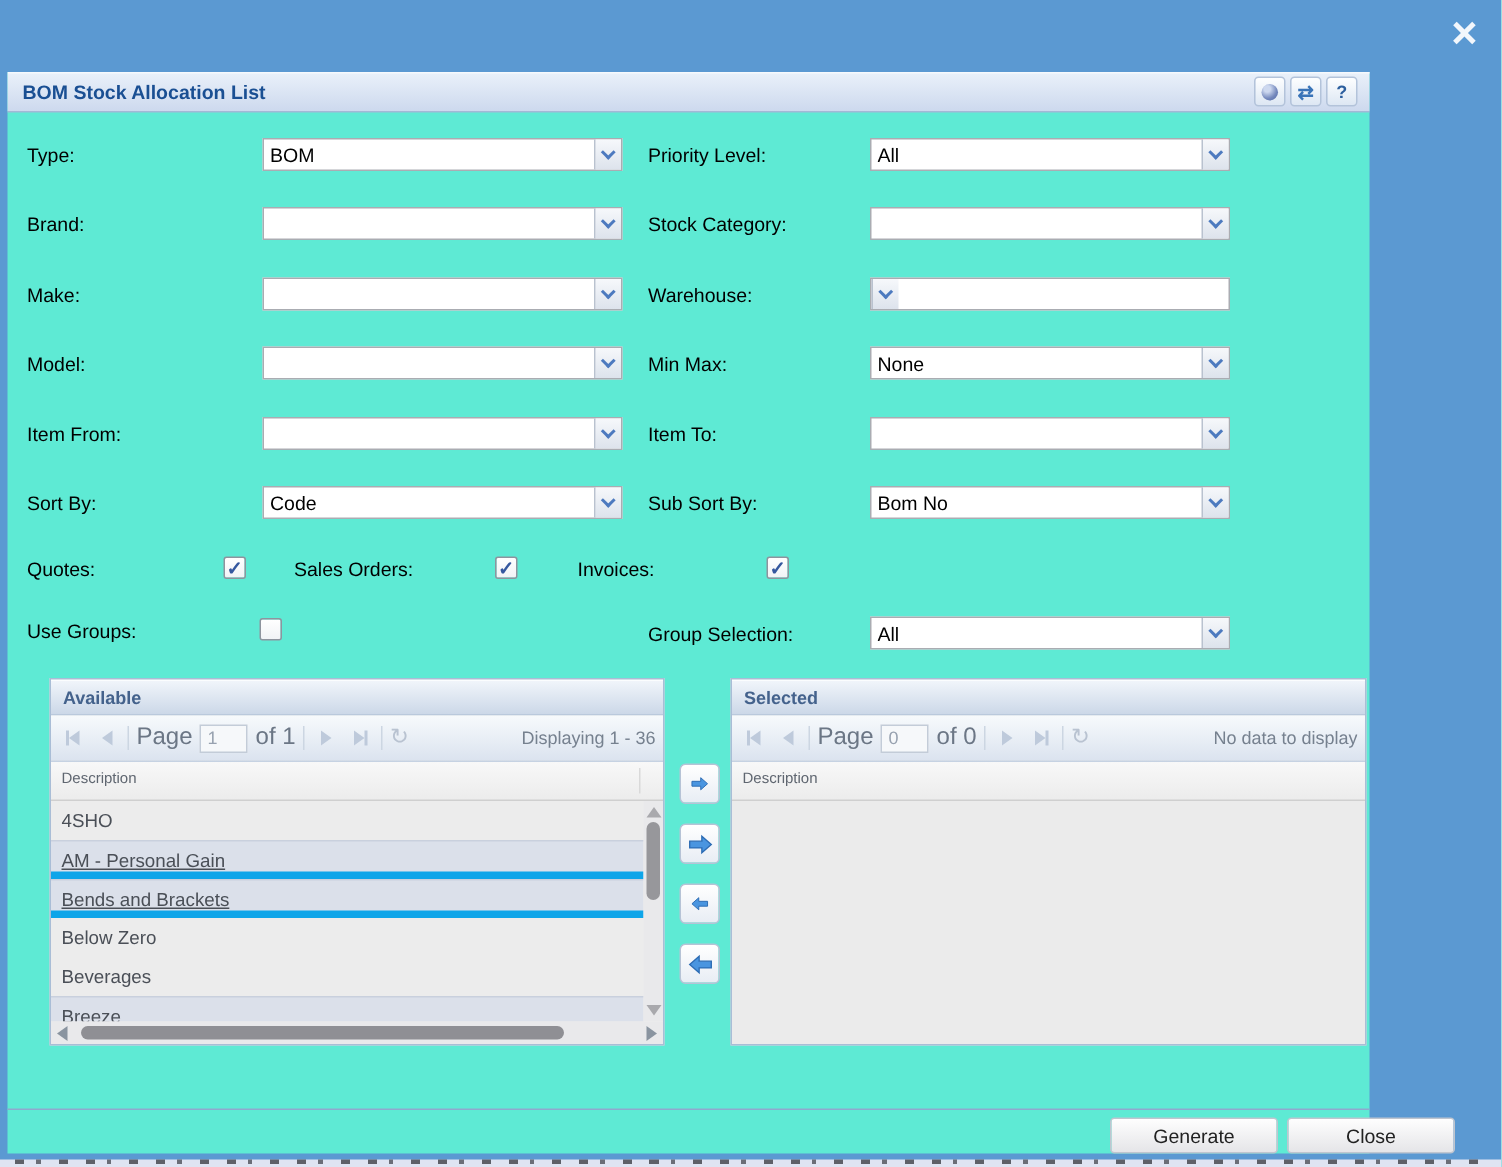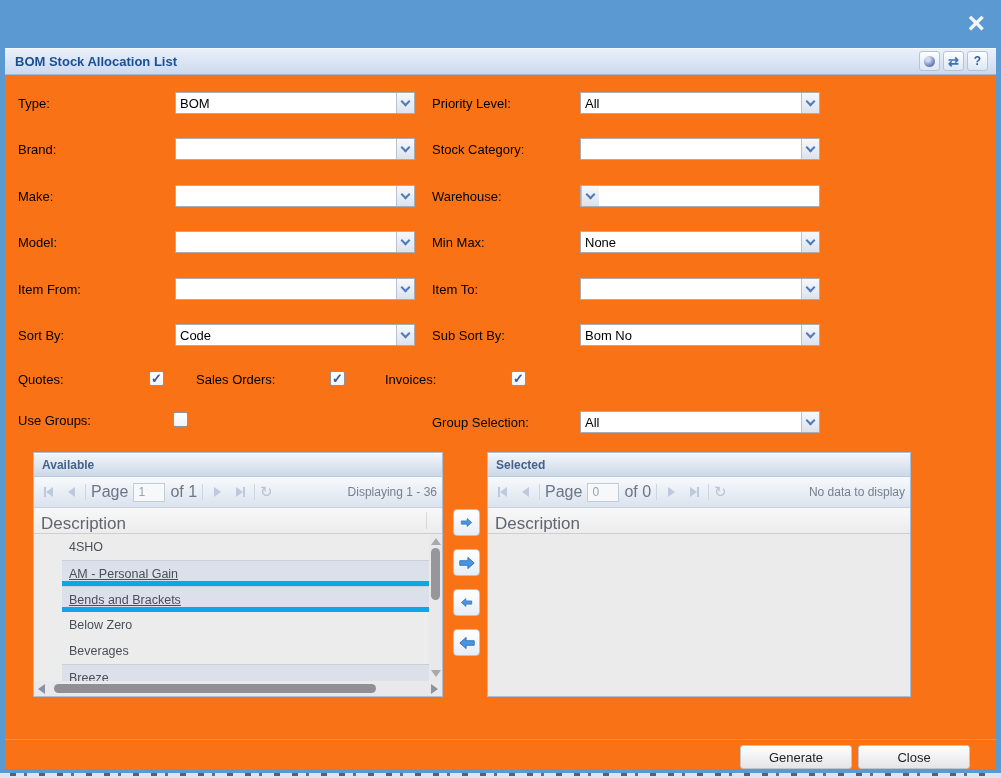--- a/index.html
+++ b/index.html
@@ -5,22 +5,22 @@
   * { margin:0; padding:0; box-sizing:border-box; }
   html,body { font-family:"Liberation Sans", sans-serif; }
   .screen { position:relative; width:1001px; height:778px; background:#5b99d2; overflow:hidden; }
 
   
   .titlebar { position:absolute; left:0; top:0; right:0; height:48px; }
   .win-close { position:absolute; right:16px; top:6px; font-size:30px; font-weight:bold;
                color:#f3f7fc; cursor:pointer; line-height:34px; }
 
   
-  .dialog { position:absolute; left:5px; top:48px; width:991px; height:721px;
-            background:#f97316; display:flex; flex-direction:column; }
+  .dialog { position:absolute; left:5px; top:48px; width:908px; height:721px;
+            background:#5eead4; display:flex; flex-direction:column; }
   .dlg-header { position:relative; height:27px; flex:0 0 27px;
                 background:linear-gradient(#eaf1fa,#cdd9ee);
                 border-bottom:1px solid #a2b8d6; box-shadow:inset 0 1px 0 #f6f9fd; }
   .dlg-title { position:absolute; left:10px; top:6px; font-size:13px; font-weight:bold; color:#1a4f93; }
   .dlg-tools { position:absolute; right:8px; top:3px; display:flex; gap:3px; }
   .tool-btn { width:21px; height:20px; border:1px solid #b3c3da; border-radius:3px;
               background:linear-gradient(#fdfeff,#dde7f3); display:flex; align-items:center;
               justify-content:center; cursor:pointer; font-size:12px; color:#2d5f9e; padding:0; }
   .ball-icon { width:11px; height:11px; border-radius:50%;
                background:radial-gradient(circle at 35% 30%, #cdd8ef 0 20%, #7589bd 60%, #4f66a5 100%); }
@@ -70,25 +70,25 @@
   .pg-sep { width:1px; height:16px; background:#ccd6e2; flex:0 0 auto; }
   .pg-text { font-size:16px; color:#6b7685; flex:0 0 auto; }
   .pg-input { width:32px; height:19px; border:1px solid #c3ccd8; background:#f6f8fa;
               font-size:12px; color:#98a2b0; padding:0 4px;
               font-family:"Liberation Sans", sans-serif; }
   .pg-refresh { font-size:15px; color:#b9c3d1; cursor:pointer; flex:0 0 auto; line-height:14px; }
   .pg-status { margin-left:auto; font-size:12px; color:#76818f; white-space:nowrap; overflow:hidden; }
 
   .col-header { position:relative; height:26px; flex:0 0 26px;
                 background:linear-gradient(#f8f8f8,#ececec); border-bottom:1px solid #cfcfcf;
-                font-size:17px; color:#5f6670; padding:6px 16px 0 7px; }
+                font-size:10px; color:#5f6670; padding:6px 16px 0 7px; }
   .col-sep { position:absolute; right:15px; top:4px; bottom:4px; width:1px; background:#d9d9d9; }
   .grid-body { position:relative; flex:1 1 auto; background:#ececec; overflow:hidden; }
   .grid-rows { position:absolute; left:0; top:0; right:13px; }
-  .grow { height:26px; font-size:12.5px; color:#4a4f57; padding:6px 0 0 7px; white-space:nowrap; cursor:pointer;margin-left:28px; }
+  .grow { height:26px; font-size:12.5px; color:#4a4f57; padding:6px 0 0 7px; white-space:nowrap; cursor:pointer; }
   .grow.alt { background:#dbe0ea; border-top:1px solid #c9d0dd; border-bottom:5px solid #0ea5e9;text-decoration:underline; }
 
   
   .vscroll { position:absolute; right:0; top:0; width:13px; bottom:0; background:#e9e9eb; }
   .vthumb { position:absolute; left:2px; width:9px; top:14px; height:52px; background:#97979b; border-radius:5px; }
   .tri-up { position:absolute; left:2px; top:4px; width:0; height:0;
             border-left:5px solid transparent; border-right:5px solid transparent;
             border-bottom:7px solid #a9a9ad; }
   .tri-dn { position:absolute; left:2px; bottom:4px; width:0; height:0;
             border-left:5px solid transparent; border-right:5px solid transparent;

